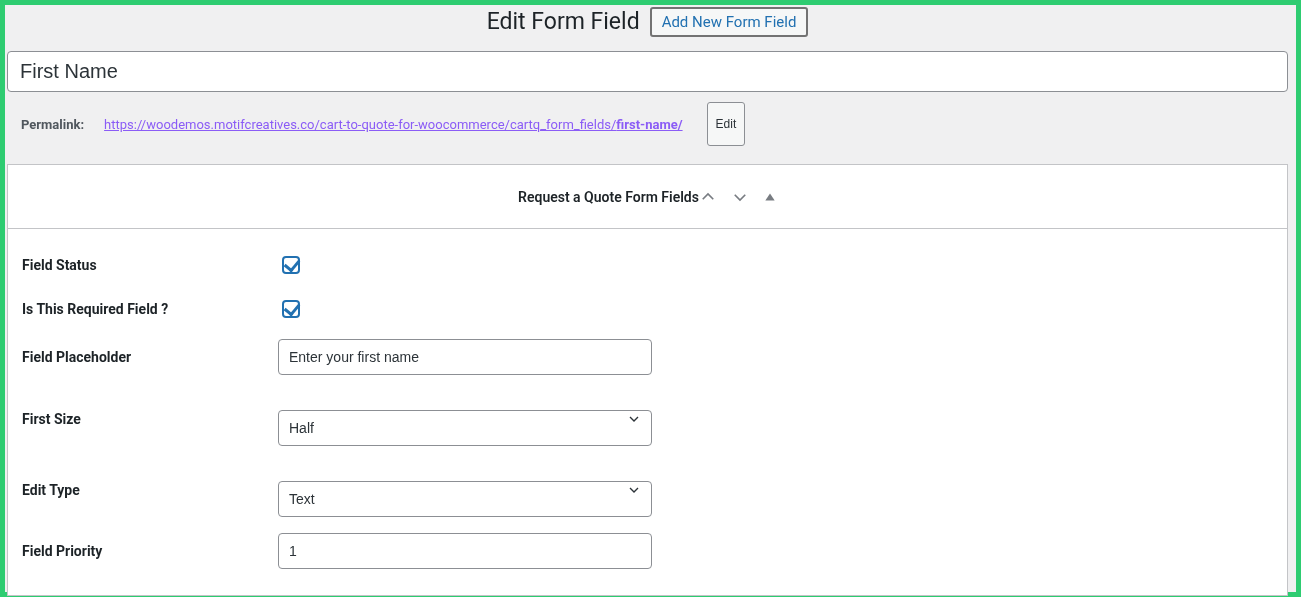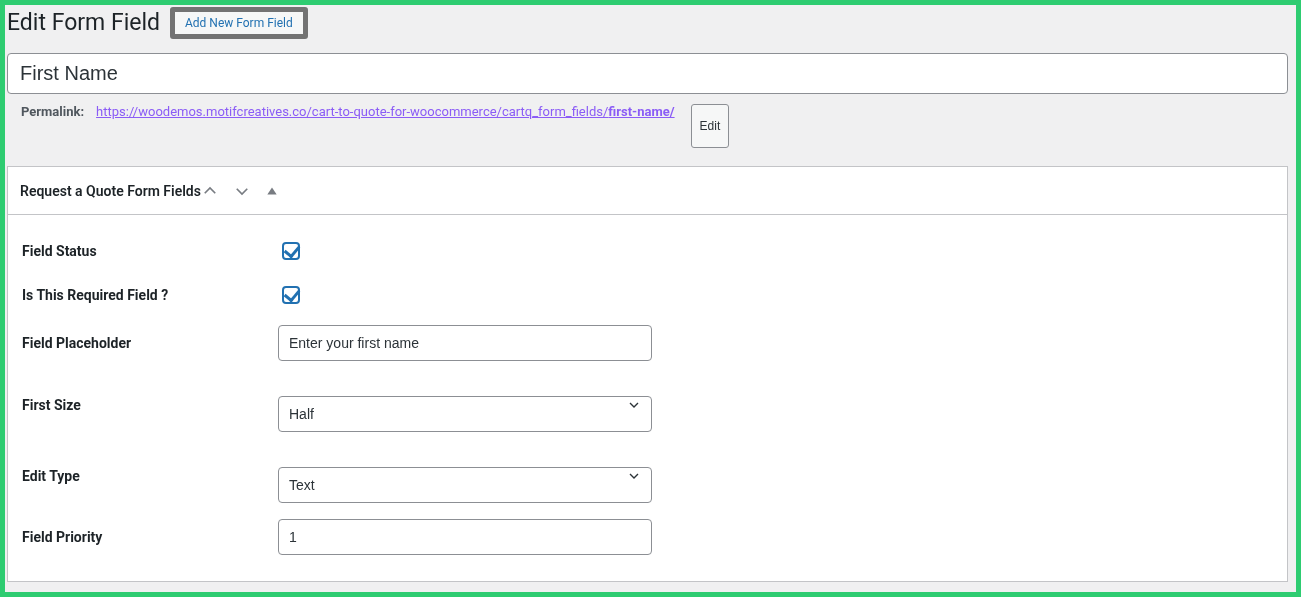--- a/index.html
+++ b/index.html
@@ -12,55 +12,57 @@
   .frame {
     width: 1301px; height: 597px;
     border: 5px solid #2ecc71;
     background: #f0f0f1;
     padding: 0;
   }
   .wrap { padding: 0 8px 8px 2px; }
   .heading-row {
     display: flex; align-items: center;
     padding: 2px 0 14px 0;
+    justify-content: center;
   }
   .page-title {
     font-size: 23px;
     font-weight: 400;
     margin: 0 10px 0 0;
     padding: 0;
     line-height: 1.3;
   }
   .add-new-btn {
     display: inline-block;
-    border: 5px solid #737373;
+    border: 2px solid #737373;
     color: #2271b1;
     background: #f6f7f7;
     border-radius: 3px;
     padding: 4px 10px;
-    font-size: 12px;
+    font-size: 15px;
     cursor: pointer;
     font-weight: 400;
   }
   .title-input {
     width: 100%;
     font-size: 20px;
     padding: 8px 12px;
     border: 1px solid #8c8f94;
     border-radius: 4px;
     background: #fff;
     outline: none;
     color: #2c3338;
   }
   .permalink-row {
     padding: 10px 0 18px 14px;
     color: #50575e;
     font-size: 13px;
     display: flex;
-    gap: 12px;
+    align-items: center;
+    gap: 20px;
   }
   .permalink-label { font-weight: 700; }
   .permalink-link {
     color: #8b5cf6;
     text-decoration: underline;
   }
   .permalink-slug { font-weight: 700; }
   .permalink-edit-btn {
     border: 1px solid #8c8f94;
     background: #f6f7f7;
@@ -74,23 +76,23 @@
 
   .postbox {
     border: 1px solid #c3c4c7;
     background: #fff;
     margin-top: 0;
   }
   .postbox-header {
     border-bottom: 1px solid #c3c4c7;
     display: flex;
     align-items: center;
-    justify-content: flex-start;
+    justify-content: center;
     padding: 0 12px;
-    height: 48px;
+    height: 64px;
   }
   .postbox-title {
     font-size: 14px;
     font-weight: 600;
     margin: 0;
   }
   .handle-actions {
     display: flex;
     gap: 14px;
     align-items: center;

